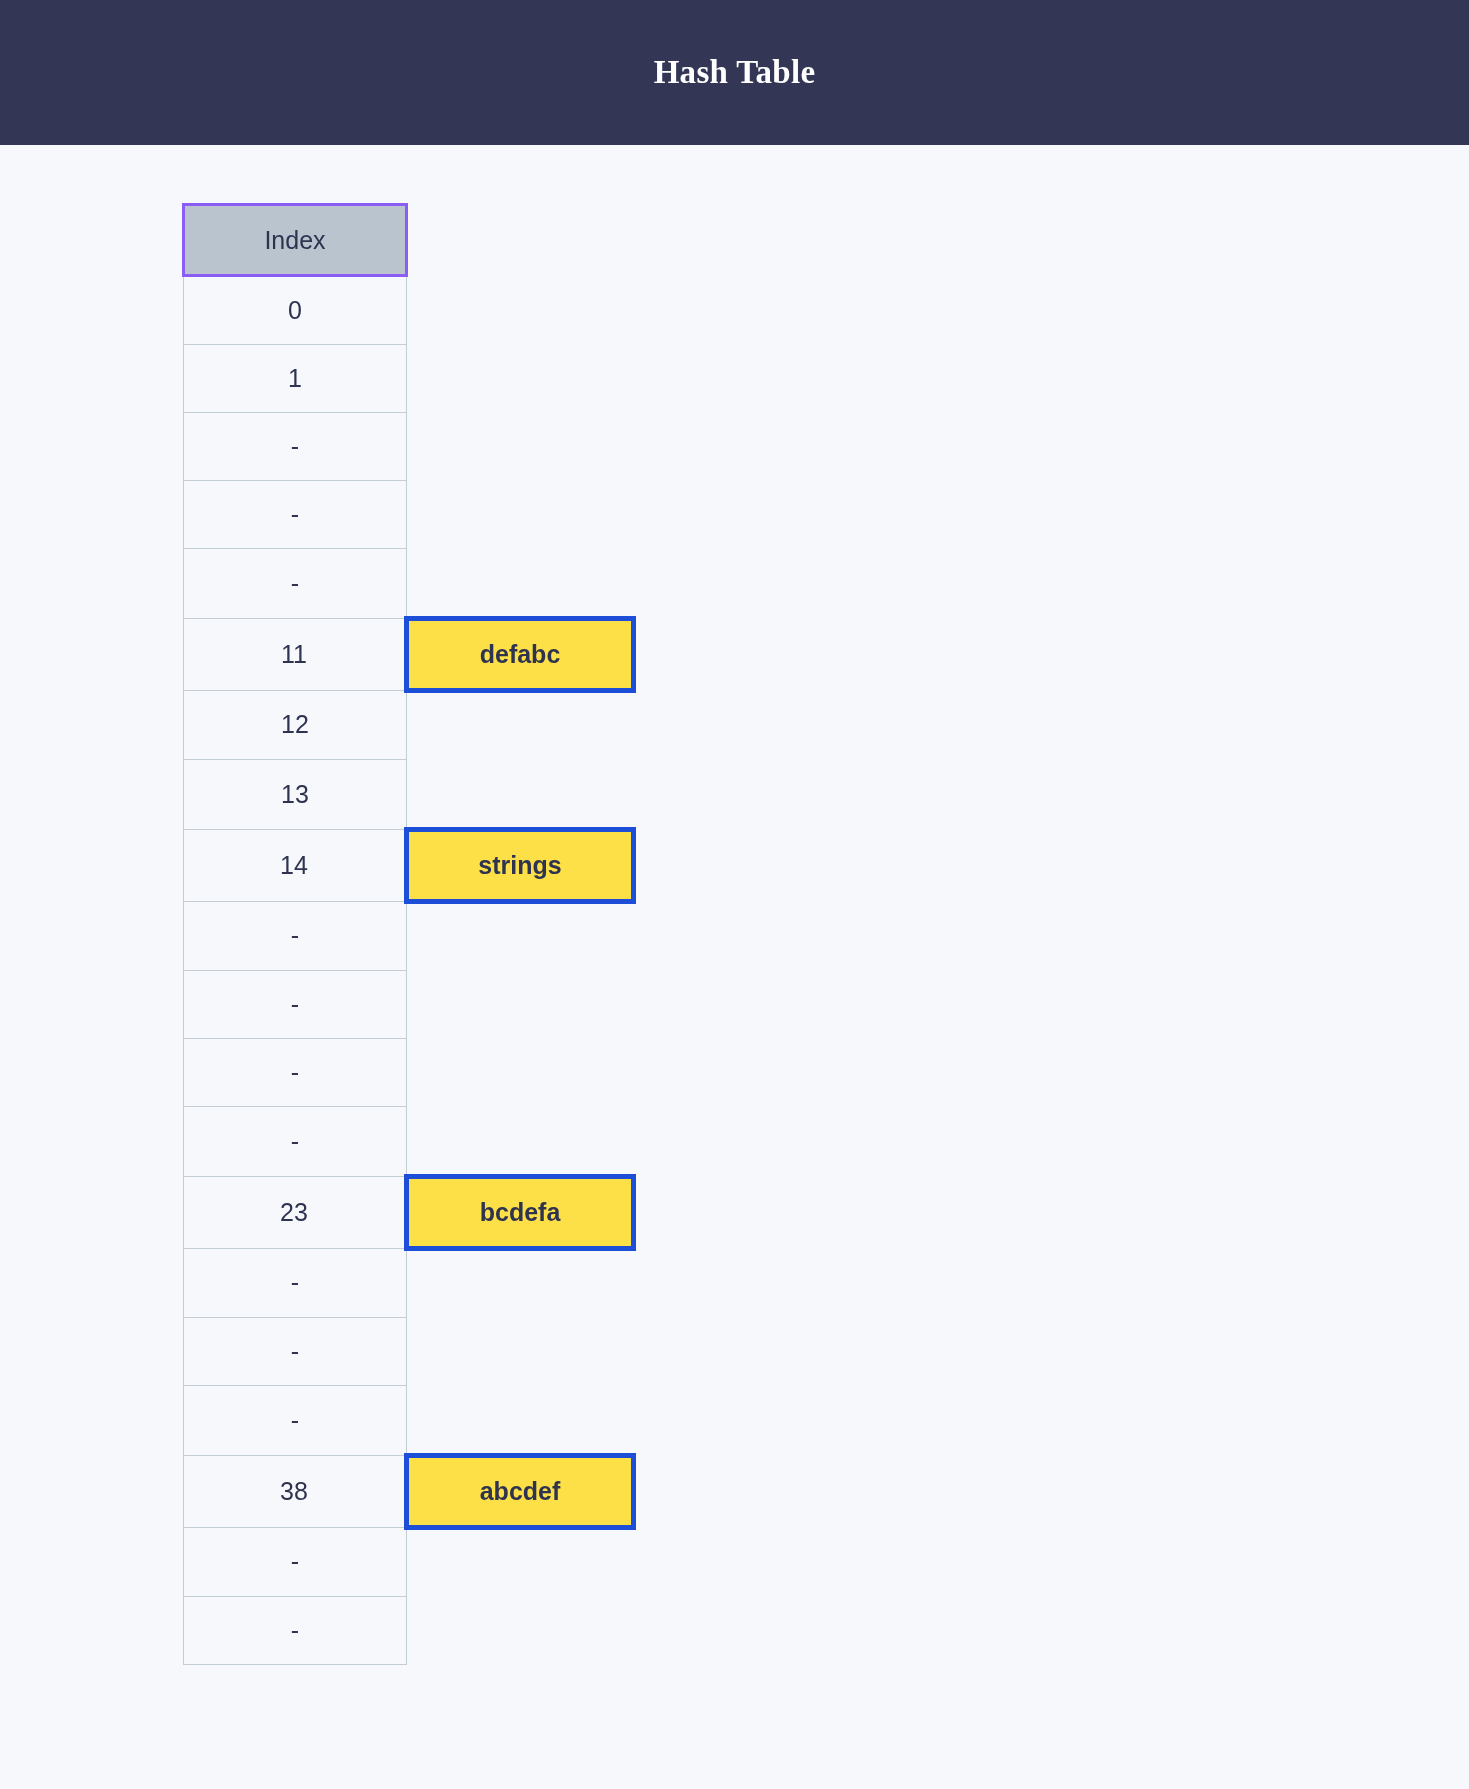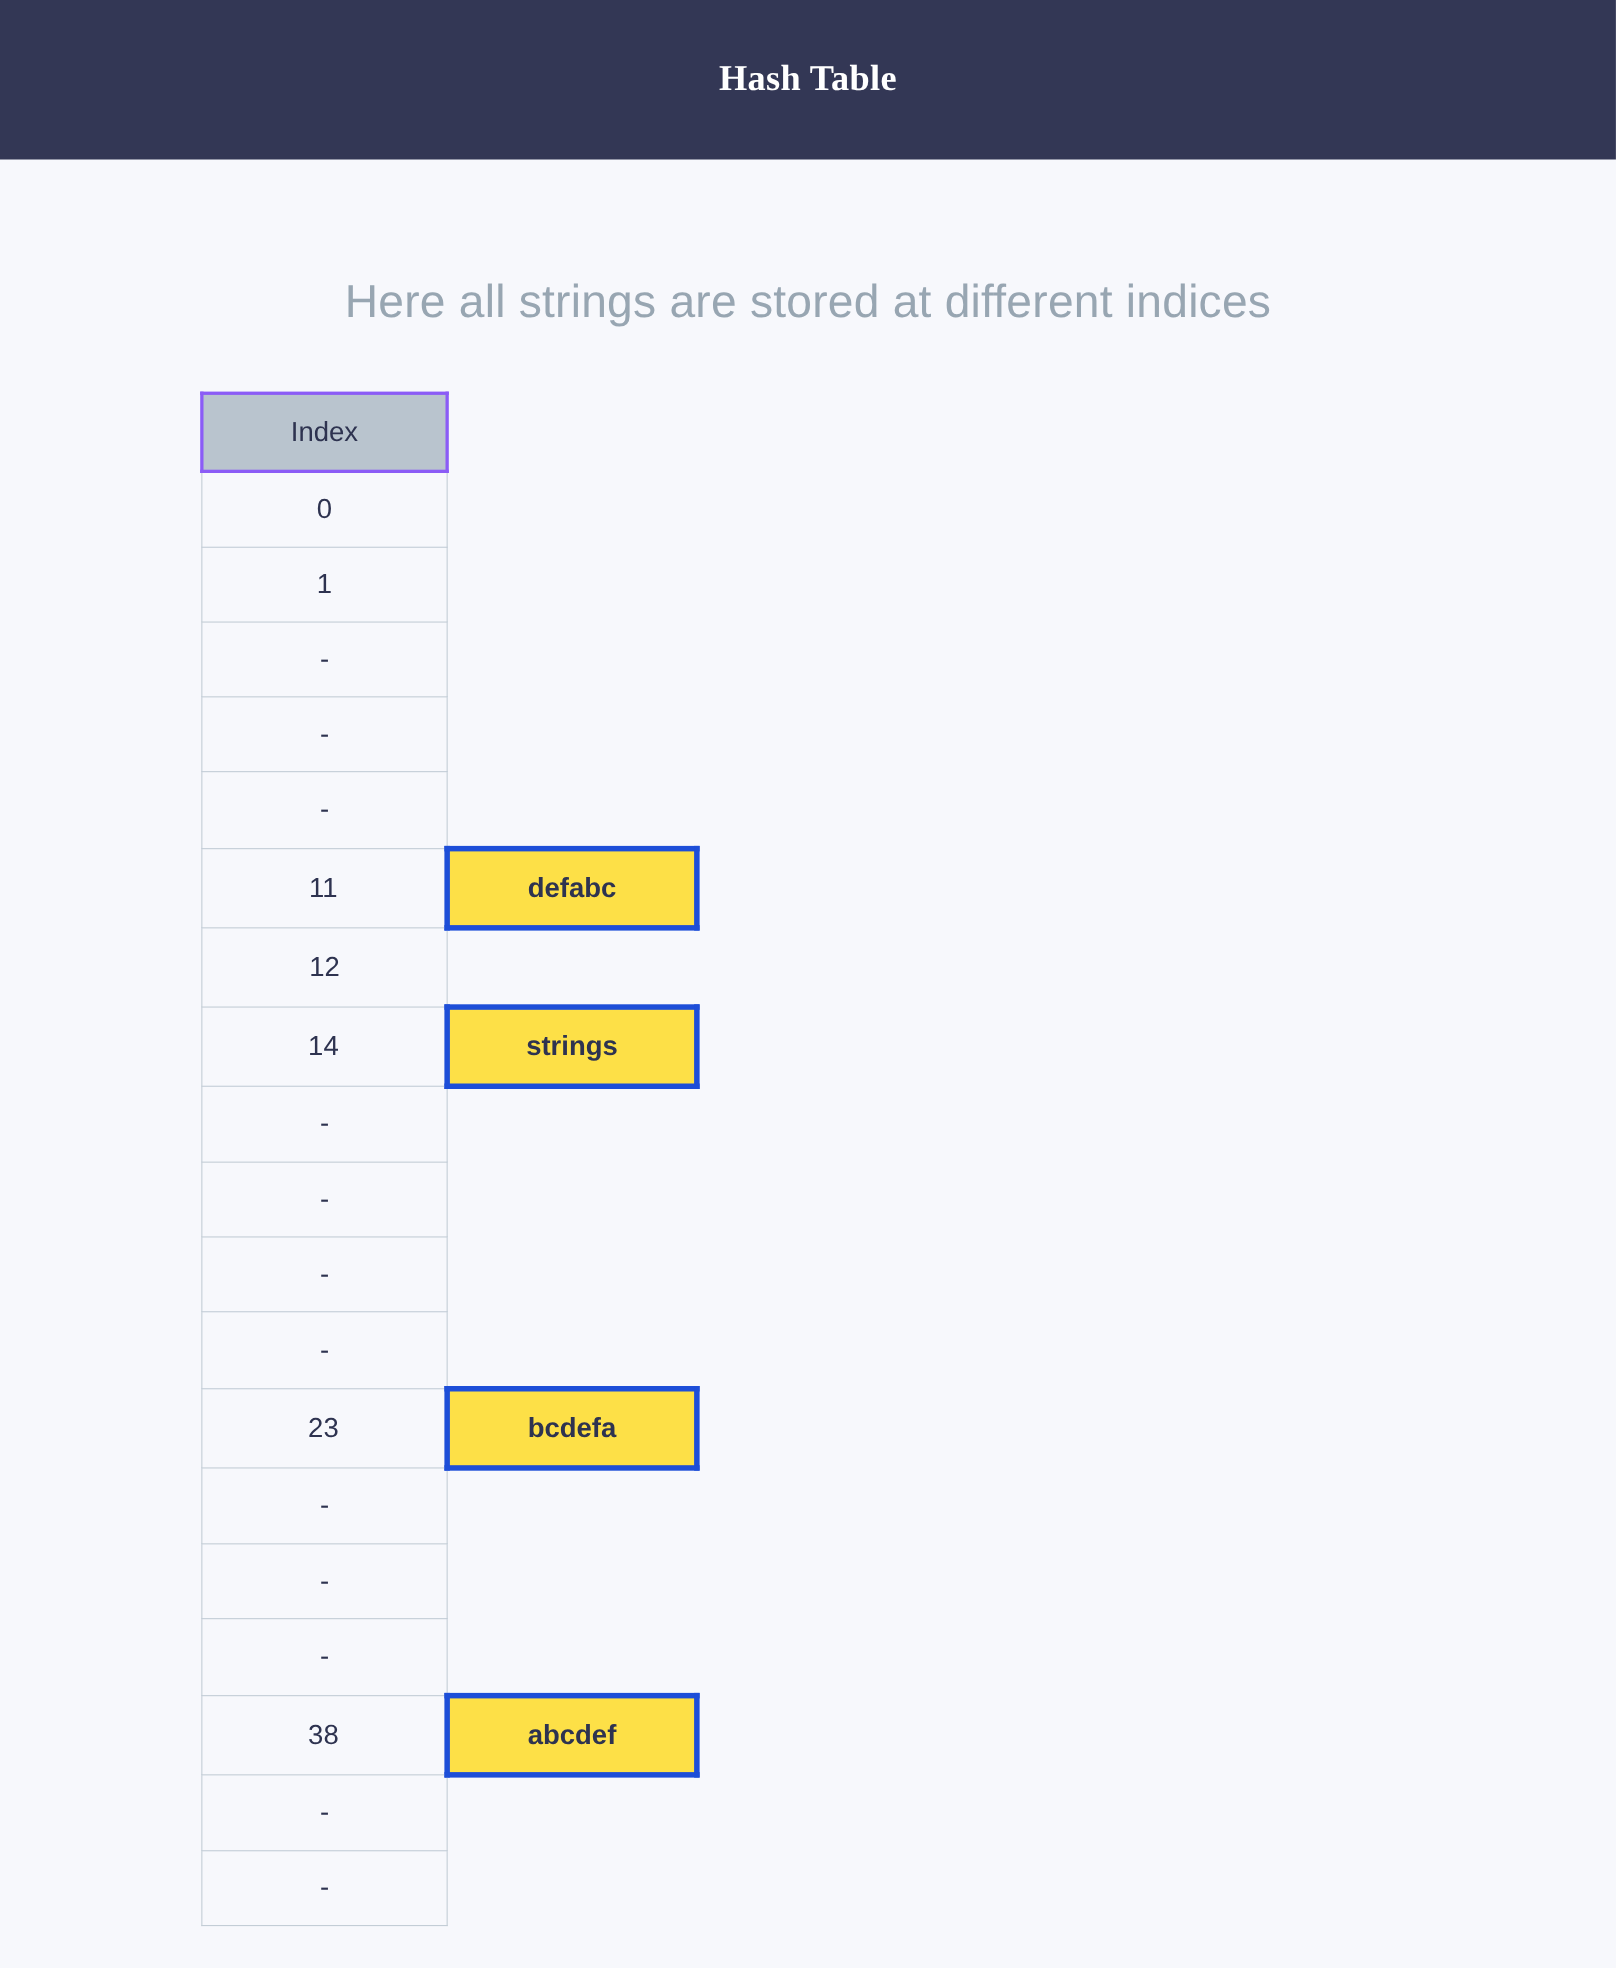--- a/index.html
+++ b/index.html
@@ -90,21 +90,20 @@
   }
 </style>
 </head>
 <body>
 
 <div class="app-header">
   <div class="app-title">Hash Table</div>
 </div>
 
 <div class="content">
-  <h2 class="subtitle">Here all strings are stored at different indices</h2>
 
   <div class="table-wrap">
     <table class="hash-table">
       <tbody>
         <tr>
           <td class="cell-index header">Index</td>
           <td class="cell-value empty"></td>
         </tr>
         <tr>
           <td class="cell-index">0</td>
@@ -125,20 +124,24 @@
         <tr>
           <td class="cell-index">-</td>
           <td class="cell-value empty"></td>
         </tr>
         <tr>
           <td class="cell-index">11</td>
           <td class="cell-value filled">defabc</td>
         </tr>
         <tr>
           <td class="cell-index">12</td>
+          <td class="cell-value empty"></td>
+        </tr>
+        <tr>
+          <td class="cell-index">13</td>
           <td class="cell-value empty"></td>
         </tr>
         <tr>
           <td class="cell-index">14</td>
           <td class="cell-value filled">strings</td>
         </tr>
         <tr>
           <td class="cell-index">-</td>
           <td class="cell-value empty"></td>
         </tr>

